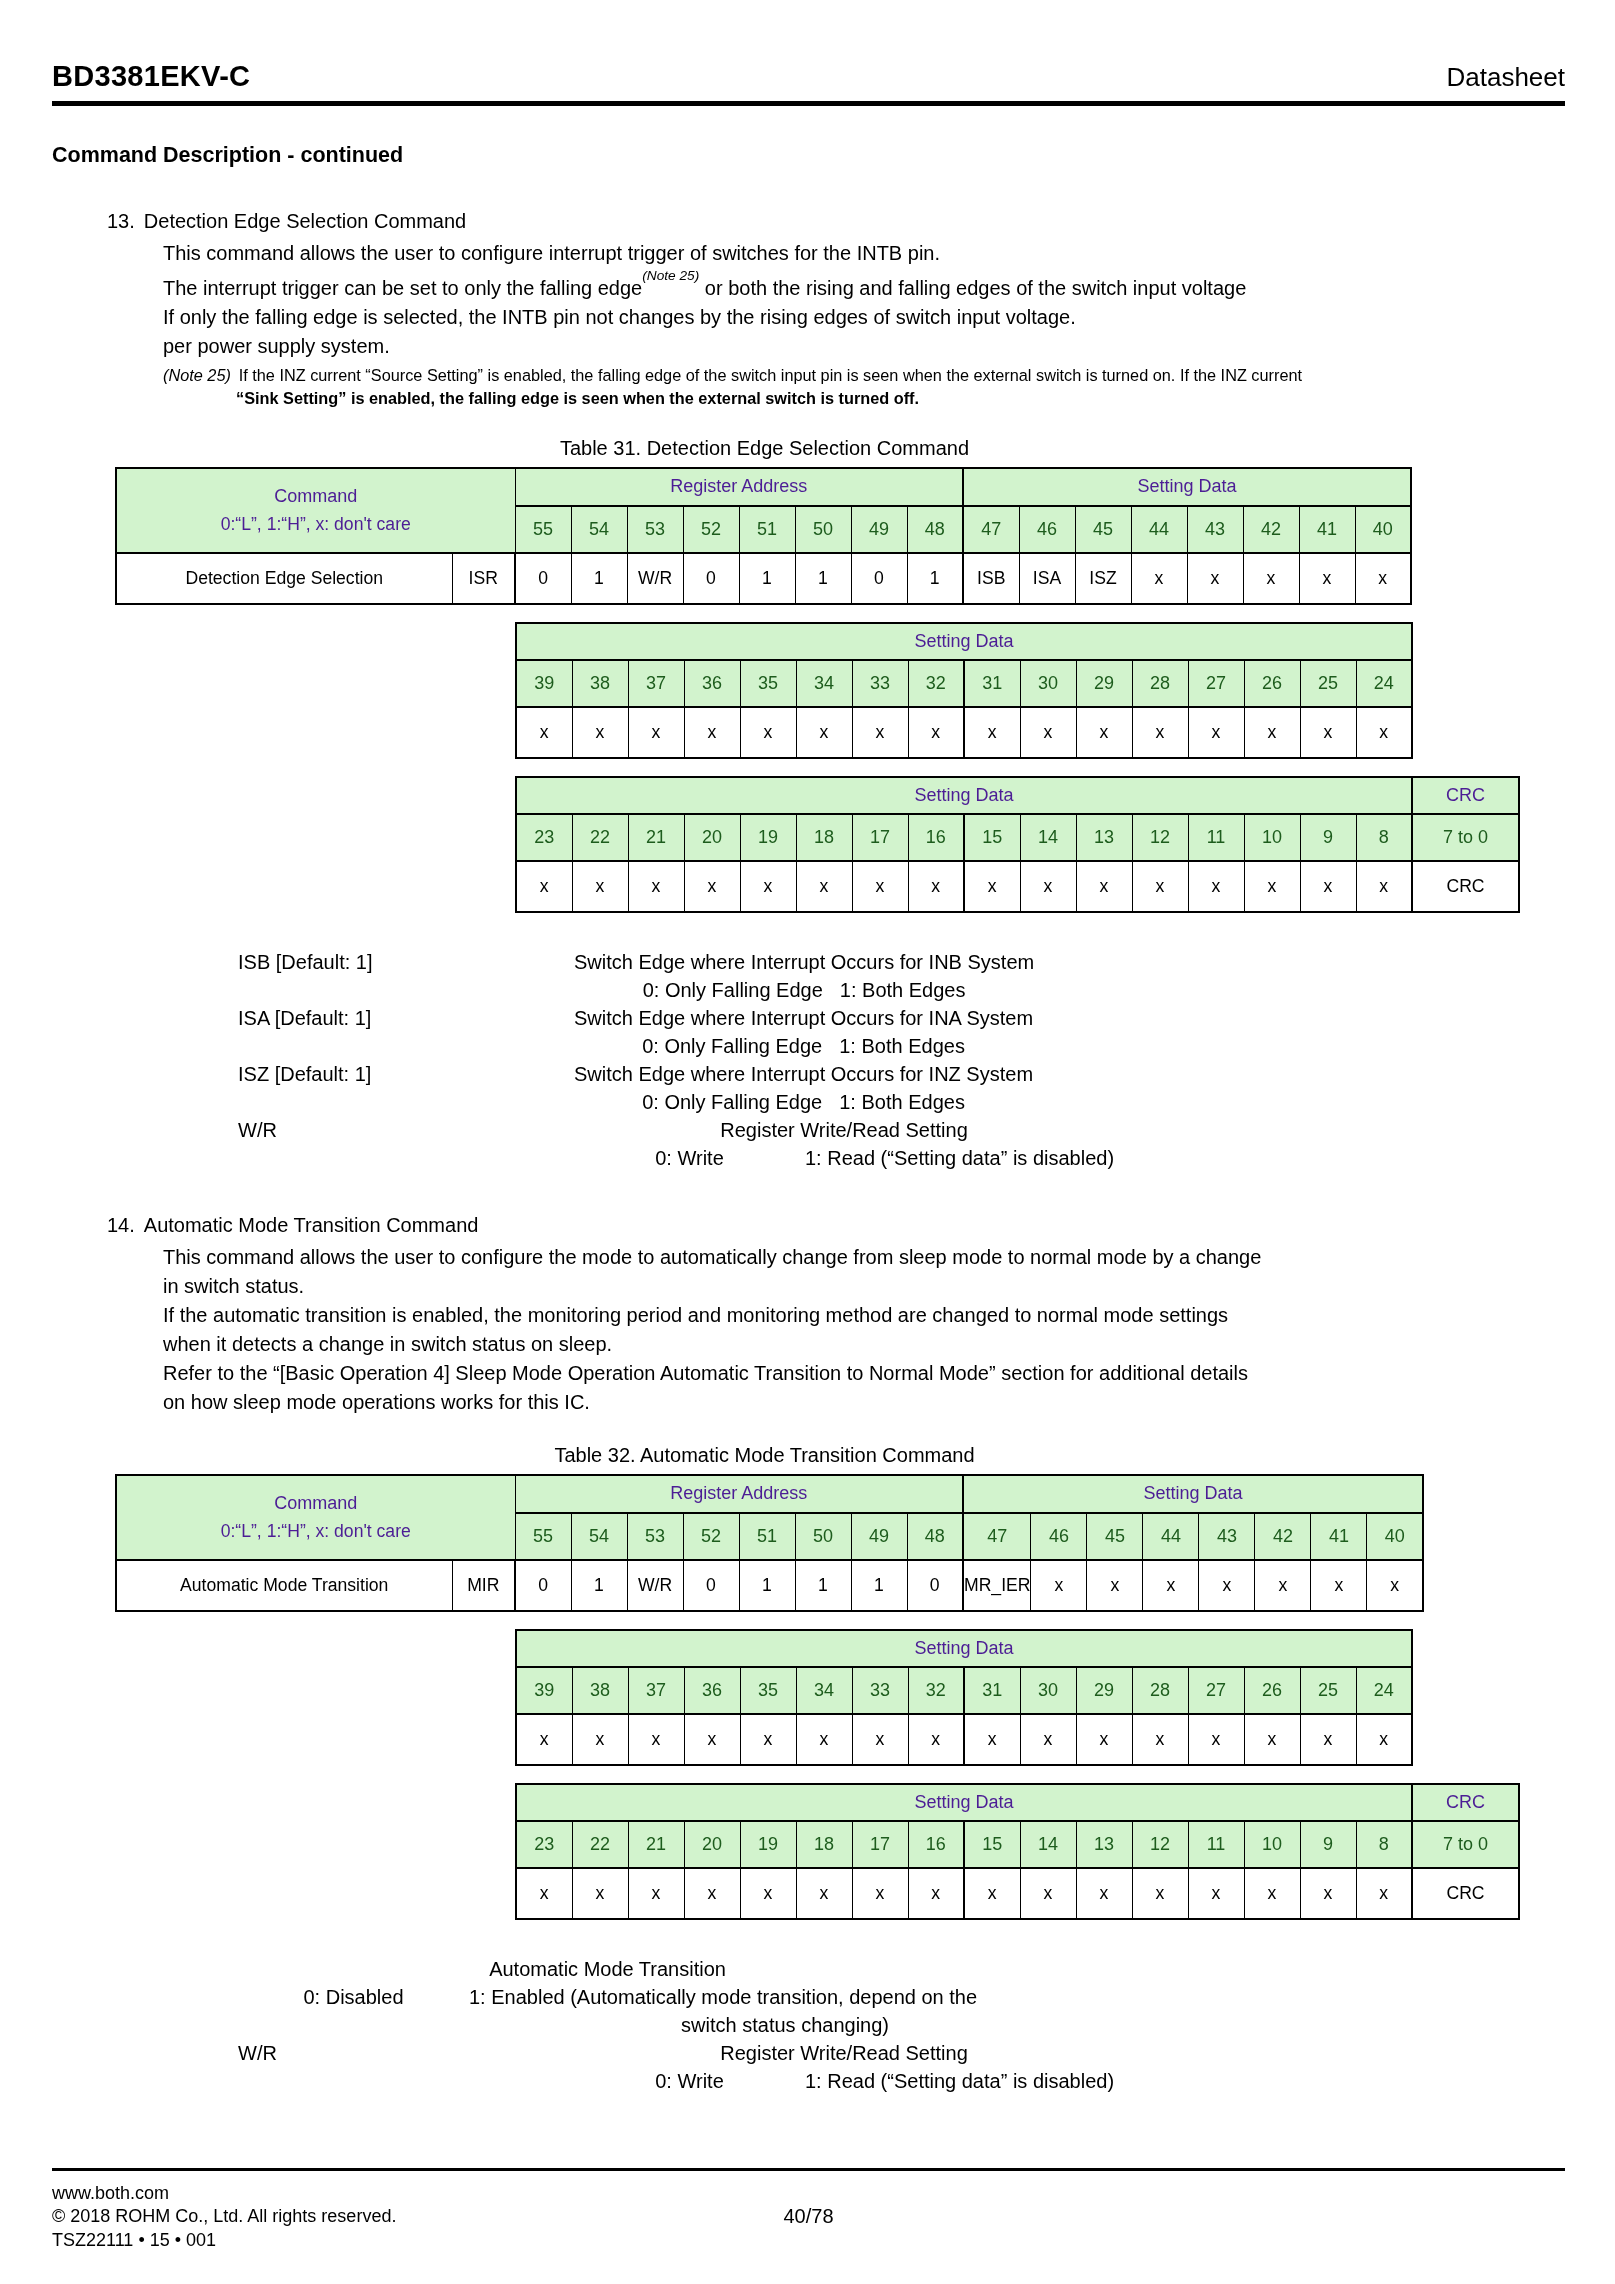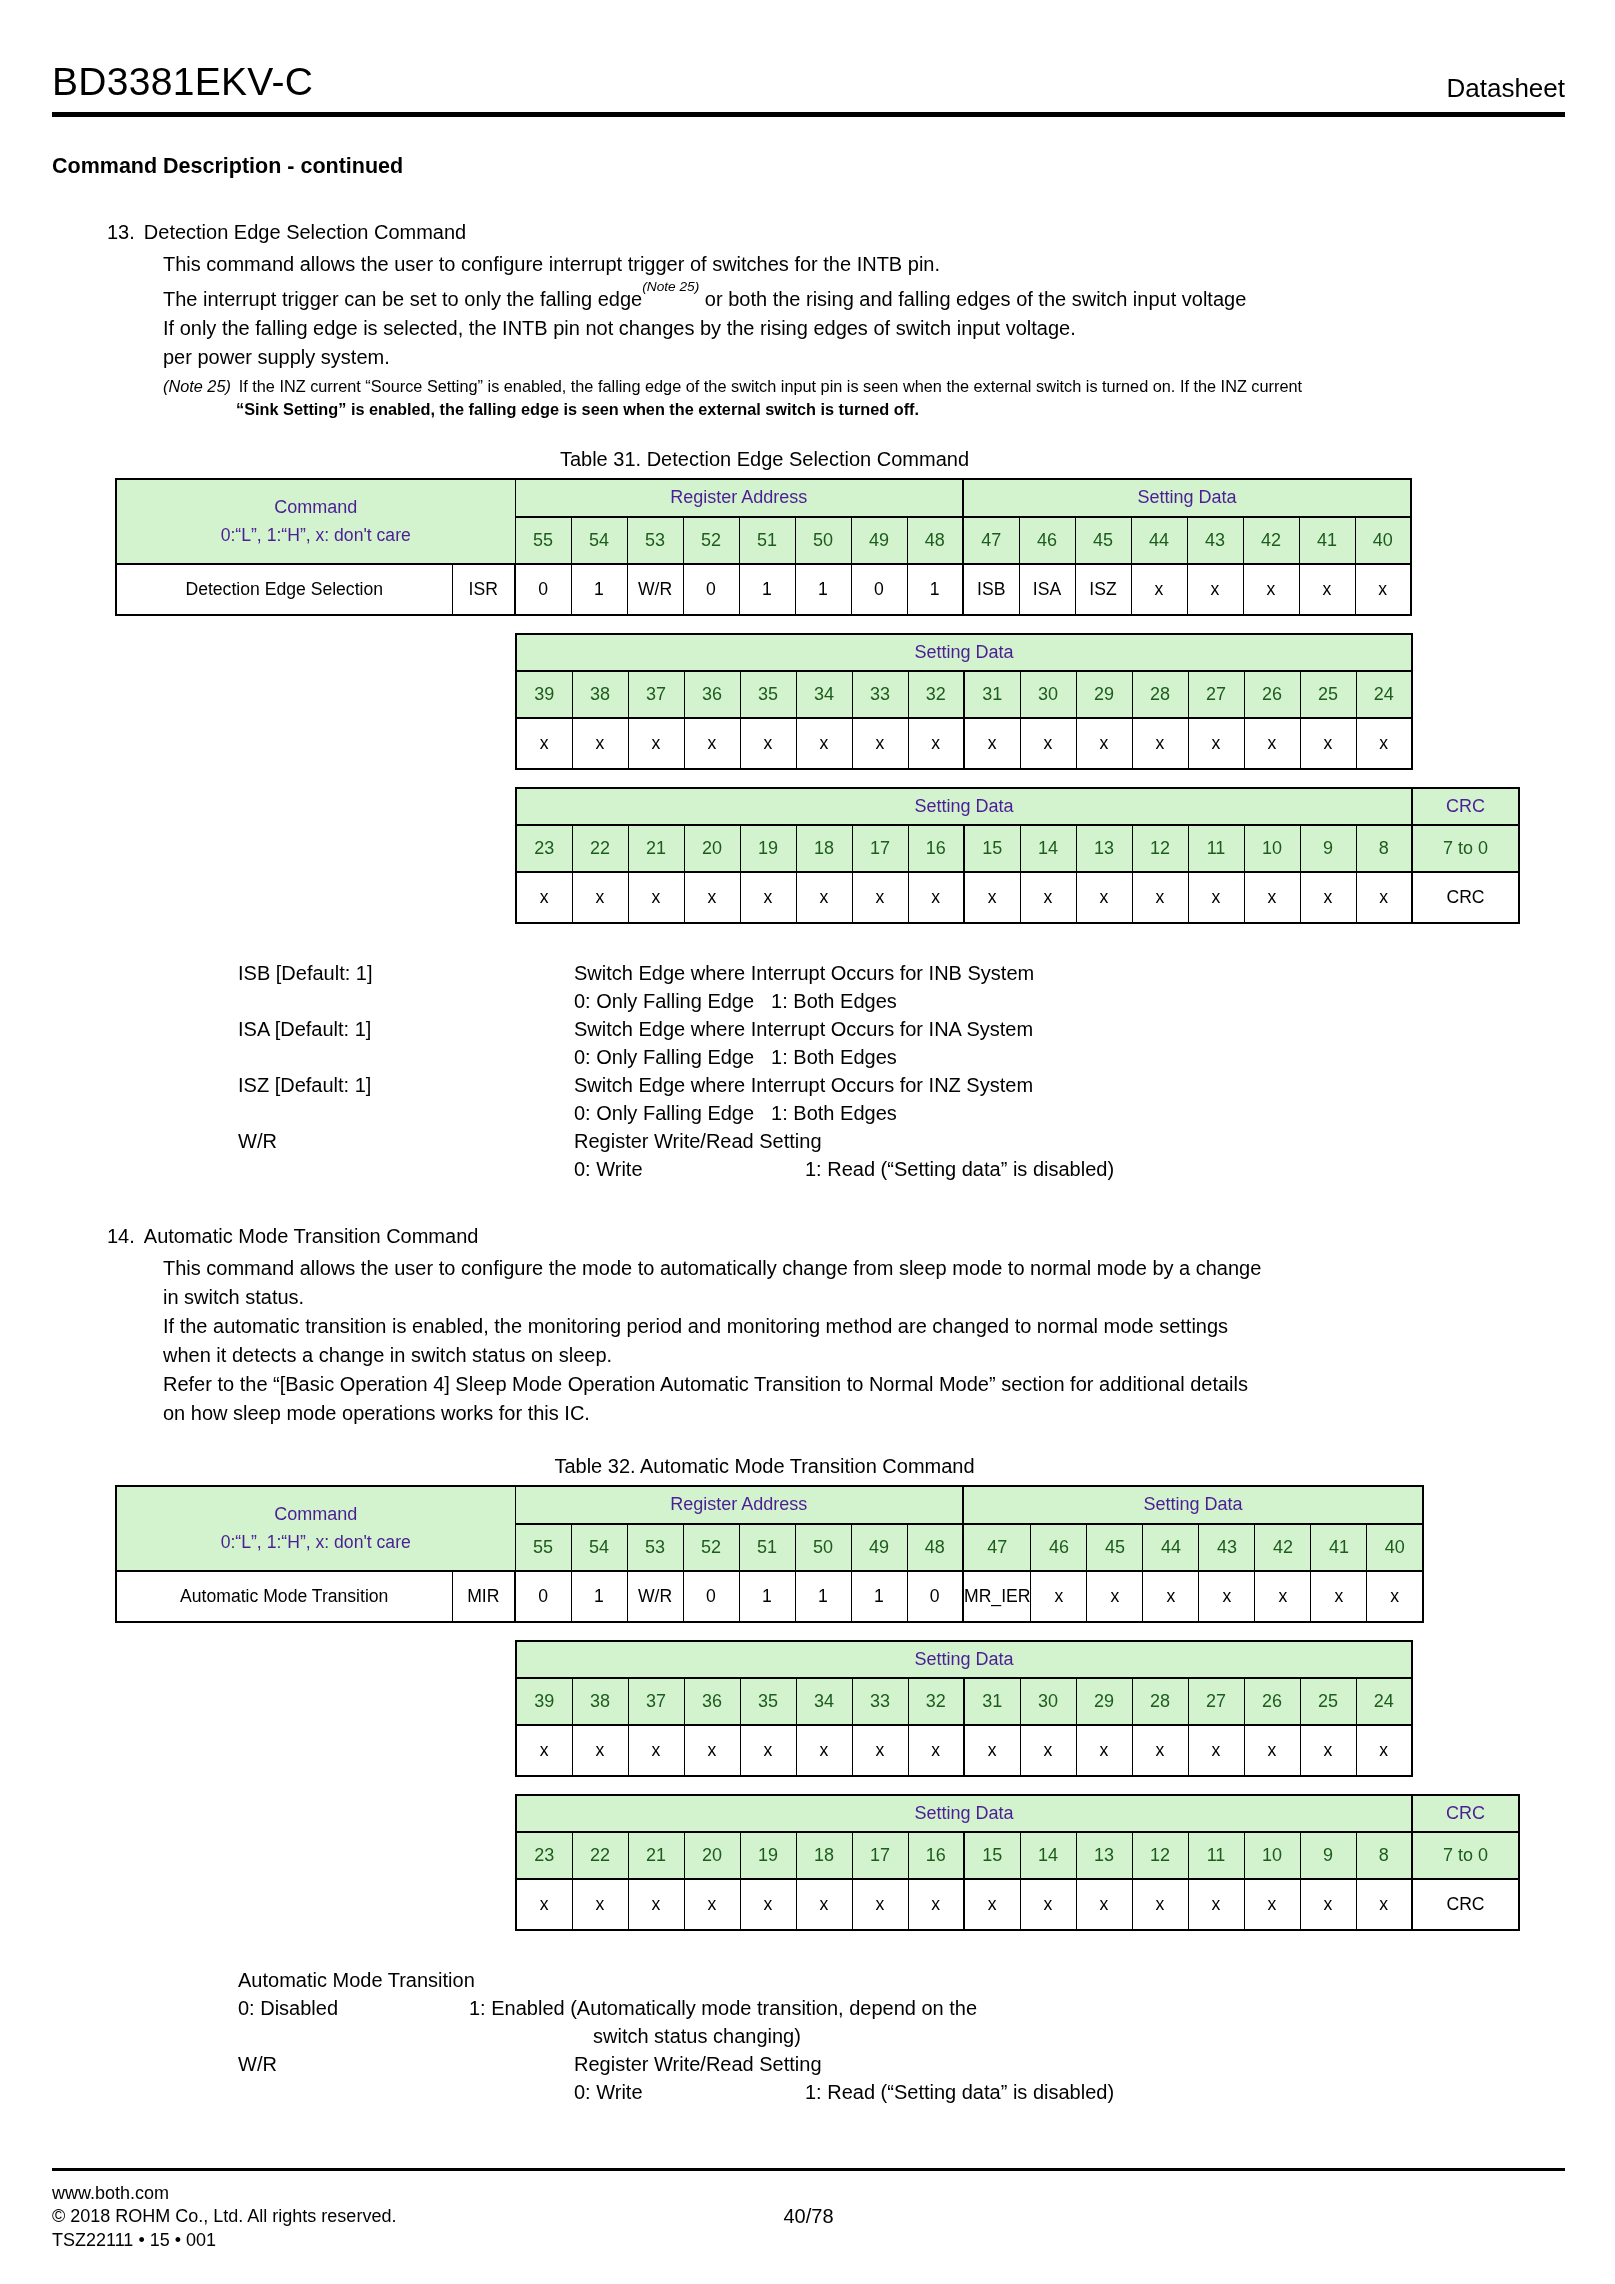--- a/index.html
+++ b/index.html
@@ -3,21 +3,21 @@
 <meta charset="utf-8">
 <style>
   html,body{margin:0;padding:0;background:#e8e8e8;}
   .page{
     width:1616px;height:2284px;position:relative;background:#ffffff;
     font-family:"Liberation Sans", sans-serif;color:#000;margin:0 auto;overflow:hidden;
   }
   .content{padding:0 51px 0 52px;}
   
   .doc-header{display:flex;justify-content:space-between;align-items:flex-end;padding-top:60px;}
-  .part-number{font-size:39px;font-weight:normal;letter-spacing:0.3px;}
+  .part-number{font-size:29px;font-weight:bold;letter-spacing:0.3px;}
   .doc-type{font-size:26px;font-weight:500;}
   .head-rule{height:5.2px;background:#000;margin-top:7.8px;}
   
   .page-section-title{font-size:21.5px;font-weight:bold;margin:37px 0 0 0;}
   .sec-heading{font-size:20px;margin:42px 0 0 55px;}
   .sec-heading .sec-num{margin-right:9px;}
   .body-block{margin:6.5px 0 0 111px;font-size:20px;line-height:29px;}
   .bline{white-space:nowrap;}
   sup.noteref{font-size:13.7px;font-style:italic;position:relative;top:-7.2px;}
   .note-block{margin-top:3.3px;font-size:16.3px;line-height:23px;}
@@ -48,21 +48,21 @@
   .sub1 tr.data td:nth-child(10){border-right-width:2px;}
   .sub2 tr.bits td:nth-child(8),.sub2 tr.vals td:nth-child(8),
   .sub3 tr.bits td:nth-child(8),.sub3 tr.vals td:nth-child(8){border-right-width:2px;}
   .sub3 tr.hdr td:first-child{border-right-width:2px;}
   .sub3 tr.bits td:last-child,.sub3 tr.vals td:last-child{border-left-width:2px;}
   td.sm{font-size:11px;}
   
   .def-list{margin:35px 0 0 186px;font-size:20px;line-height:28px;}
   .def{display:flex;}
   .def-term{width:336px;flex:none;white-space:nowrap;}
-  .def-body{white-space:nowrap;}
+  .def-body{white-space:nowrap;text-align:center;}
   .opt-fixed{display:inline-block;width:231px;}
   .opt-gap{margin-right:17px;}
   .def-cont{margin-left:355px;white-space:nowrap;}
   
   .footer{position:absolute;left:52px;right:51px;top:2168px;}
   .foot-rule{height:3.3px;background:#000;}
   .foot-row{position:relative;margin-top:10.4px;}
   .foot-left{font-size:18px;line-height:23.5px;}
   .foot-center{position:absolute;left:50%;top:23.5px;transform:translateX(-50%);font-size:20px;}
   .foot-right{position:absolute;right:0;top:0;text-align:right;font-size:22px;font-weight:bold;line-height:29px;}

